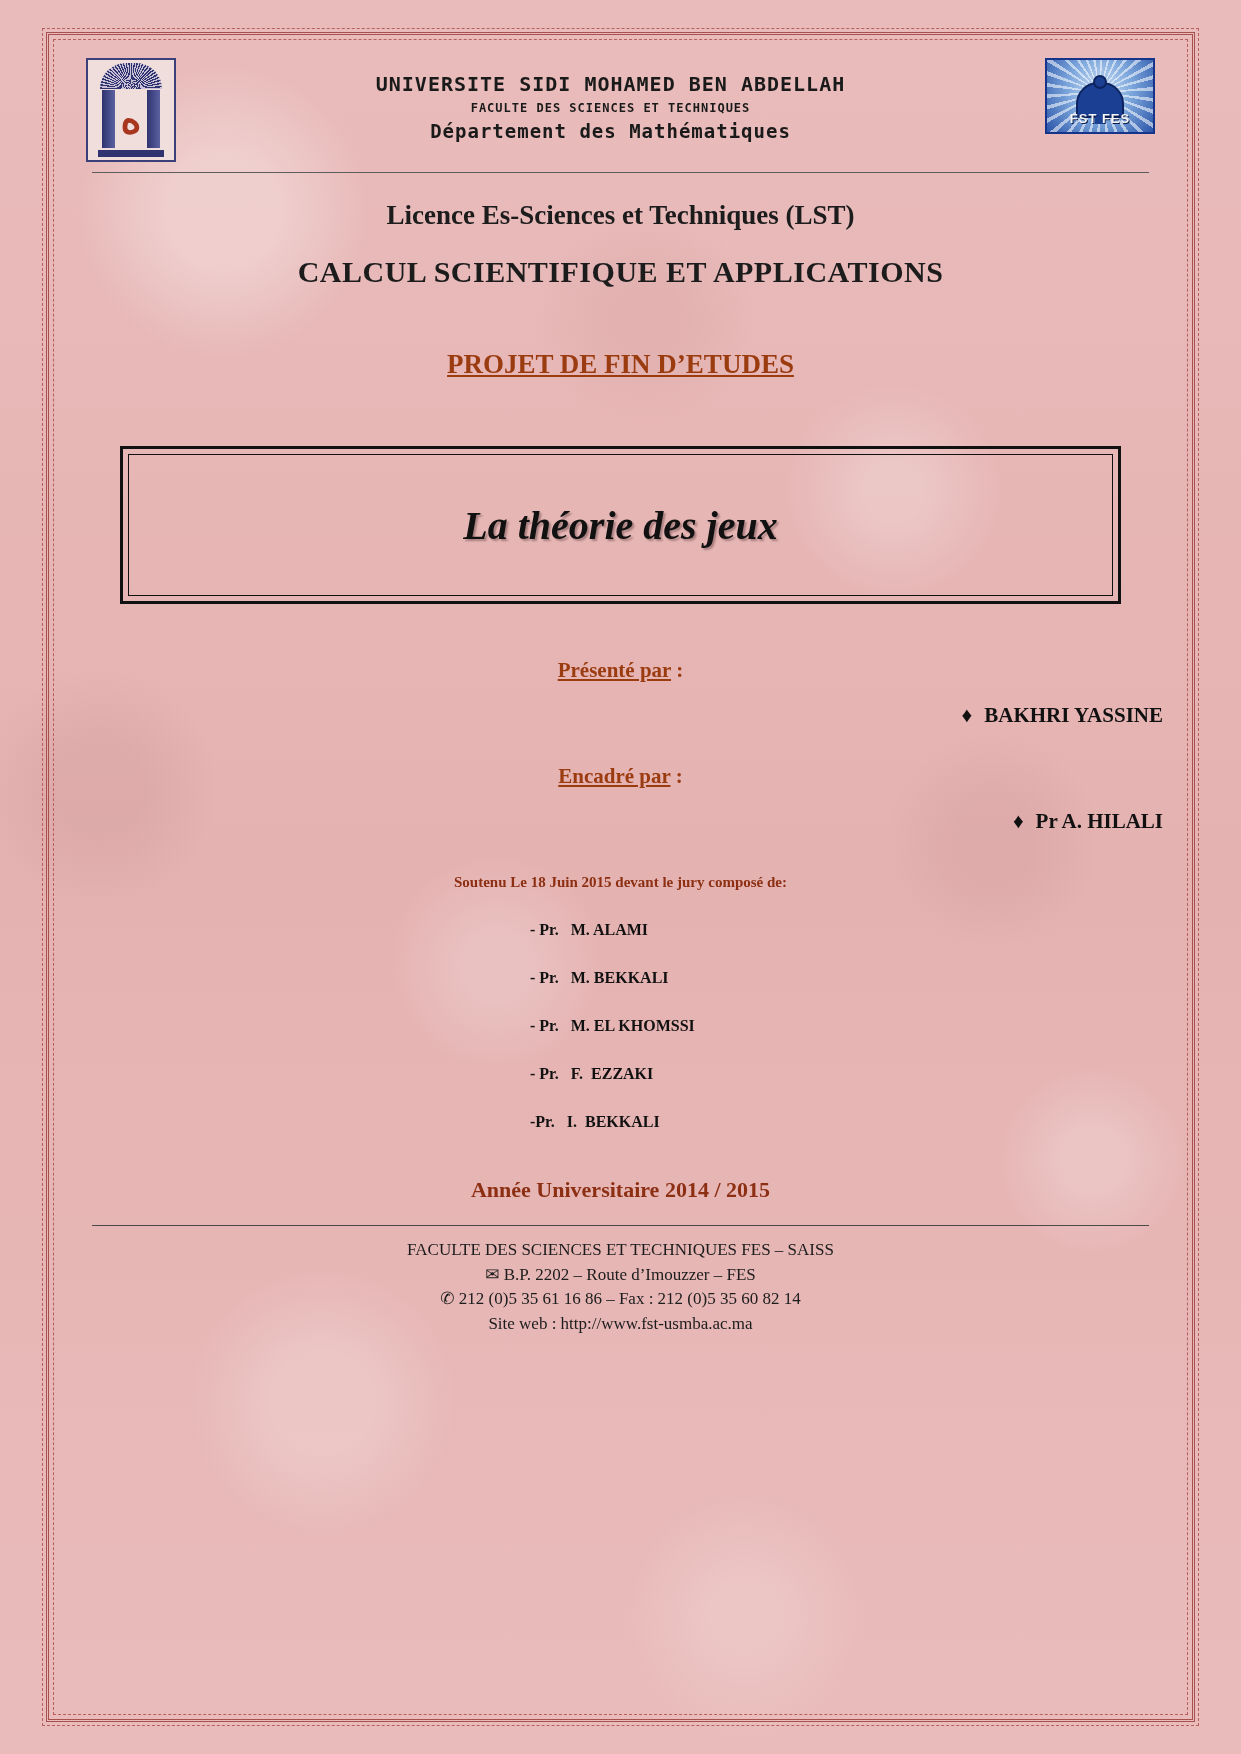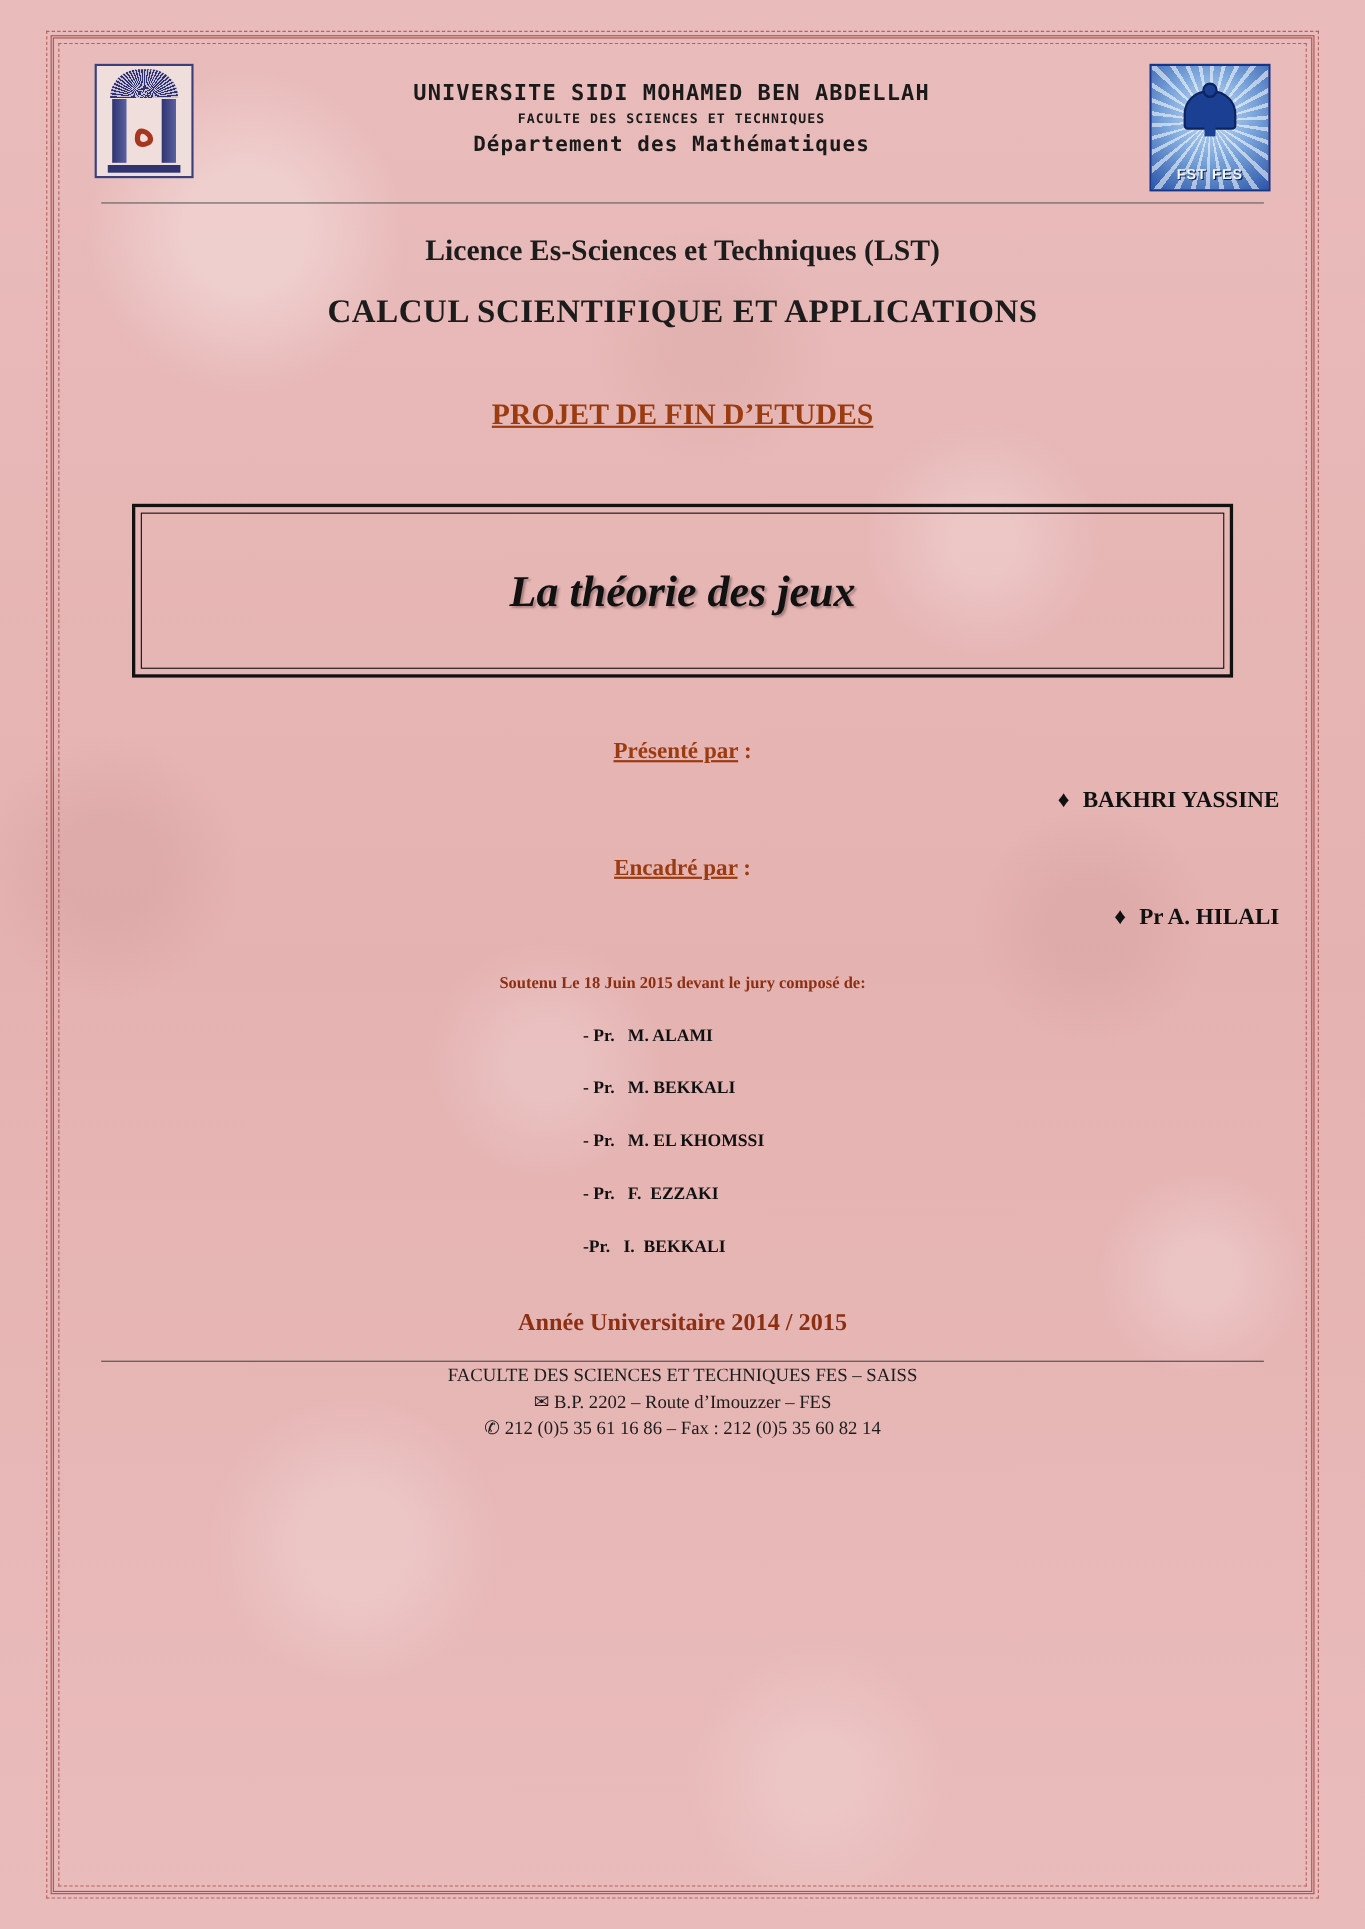--- a/index.html
+++ b/index.html
@@ -115,21 +115,21 @@
     font-family: "DejaVu Sans Mono", monospace;
     font-weight: bold;
     color: #1a1a1a;
     letter-spacing: 1px;
   }
   .uni-line1 { font-size: 20px; }
   .uni-line2 { font-size: 12px; margin-top: 5px; }
   .uni-line3 { font-size: 19px; margin-top: 5px; }
   .logo-right {
     width: 110px;
-    height: 116px;
+    height: 76px;
     flex: 0 0 auto;
     border: 2px solid #15348a;
     box-sizing: border-box;
     background: radial-gradient(circle at 50% 40%, #cfe0f5 0%, #7fa9dd 45%, #2b55a8 100%);
     position: relative;
     overflow: hidden;
   }
   .logo-right .rays {
     position: absolute; inset: 0;
     background: repeating-conic-gradient(from 0deg at 50% 45%, rgba(255,255,255,0.55) 0deg 4deg, rgba(255,255,255,0) 4deg 12deg);
@@ -274,20 +274,21 @@
   }
 
   
   .hr-bottom {
     border: 0;
     border-top: 1px solid #4a4a4a;
     margin: 22px 14px 0 14px;
   }
   .footer {
     text-align: center;
+    margin-top: 12px;
     color: #1c1c1c;
   }
   .footer div {
     font-size: 17px;
     line-height: 1.45;
   }
 </style>
 </head>
 <body>
 
@@ -367,15 +368,16 @@
   <div class="footer">
     <div>FACULTE DES SCIENCES ET TECHNIQUES FES – SAISS</div>
     <div>
       <span>✉</span>
       <span>B.P. 2202 – Route d’Imouzzer – FES</span>
     </div>
     <div>
       <span>✆</span>
       <span>212 (0)5 35 61 16 86 – Fax : 212 (0)5 35 60 82 14</span>
     </div>
+    <div>Site web : http://www.fst-usmba.ac.ma</div>
   </div>
 
 </div>
 
 </body></html>

